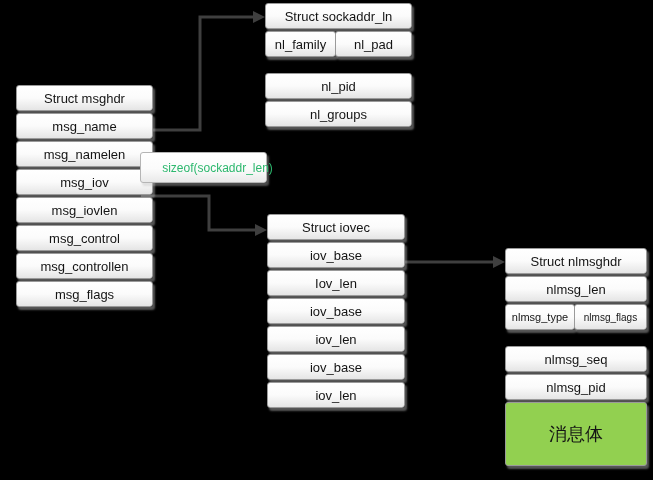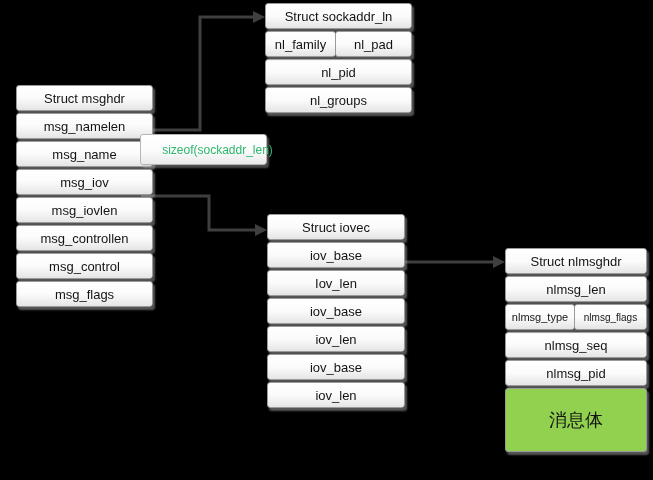--- a/index.html
+++ b/index.html
@@ -10,26 +10,26 @@
   .arrows{position:absolute;left:0;top:0;width:653px;height:480px;pointer-events:none;}
   .struct{position:absolute;}
   .cell{
     box-sizing:border-box;height:26px;margin-bottom:2px;
     background:linear-gradient(180deg,#ffffff 0%,#fbfbfb 50%,#e5e5e5 100%);
     border:1px solid #9a9a9a;border-radius:3px;
     box-shadow:2px 3px 2px rgba(190,190,190,0.45);
     display:flex;align-items:center;justify-content:center;
     font-size:13px;color:#141414;white-space:nowrap;overflow:hidden;
   }
-  .split{display:flex;margin-bottom:2px;}
+  .split{display:flex;margin-bottom:16px;}
   .split .cell{margin-bottom:0;}
   .split .cell + .cell{margin-left:-1px;}
   .body-cell{height:64px;font-size:18px;}
   .annotation{
-    position:absolute;left:140px;top:134px;width:127px;height:31px;
+    position:absolute;left:140px;top:152px;width:127px;height:31px;
     box-sizing:border-box;
     background:linear-gradient(180deg,#ffffff 0%,#fbfbfb 55%,#e9e9e9 100%);
     border:1px solid #b5b5b5;border-radius:3px;
     box-shadow:2px 3px 2px rgba(190,190,190,0.4);
     display:flex;align-items:center;justify-content:center;
     font-size:12px;white-space:nowrap;padding-left:28px;
   }
 </style>
 </head>
 <body>
@@ -44,26 +44,26 @@
     </g>
     <g fill="#3f3f3f" stroke="none">
       <polygon points="253,11 265,17 253,23"></polygon>
       <polygon points="255,224 267,230 255,236"></polygon>
       <polygon points="493,256 505,262 493,268"></polygon>
     </g>
   </svg>
 
   <div class="struct" style="left:16px;top:85px;width:137px">
     <div class="cell">Struct msghdr</div>
+    <div class="cell">msg_name</div>
     <div class="cell">msg_namelen</div>
-    <div class="cell">msg_name</div>
     <div class="cell">msg_iov</div>
     <div class="cell">msg_iovlen</div>
+    <div class="cell">msg_control</div>
     <div class="cell">msg_controllen</div>
-    <div class="cell">msg_control</div>
     <div class="cell">msg_flags</div>
   </div>
 
   <div class="annotation">
     <span class="annotation-text" style="color: rgb(45, 184, 110);">sizeof(sockaddr_len)</span>
   </div>
 
   <div class="struct" style="left:265px;top:3px;width:147px">
     <div class="cell">Struct sockaddr_ln</div>
     <div class="split">

